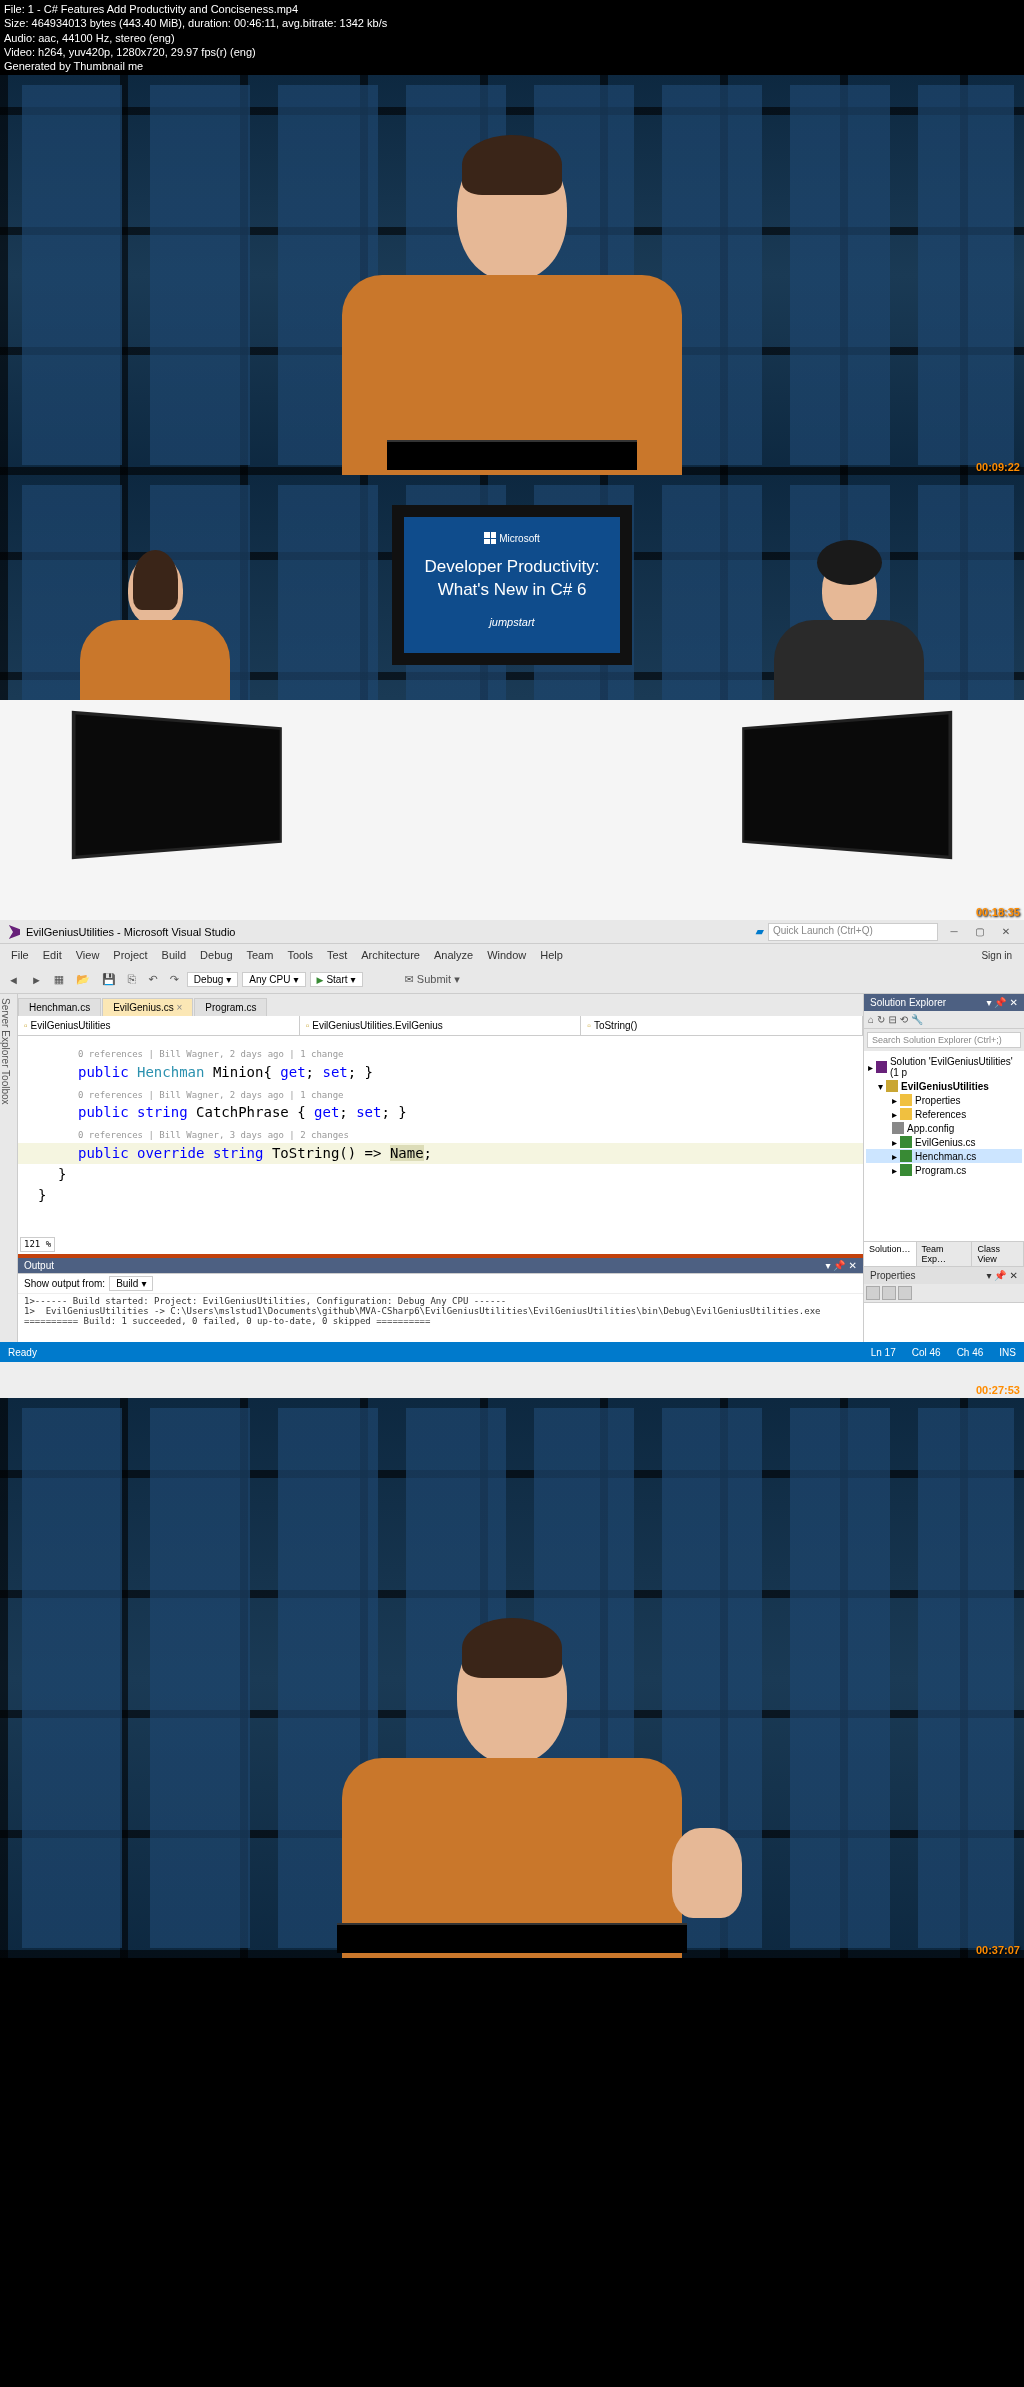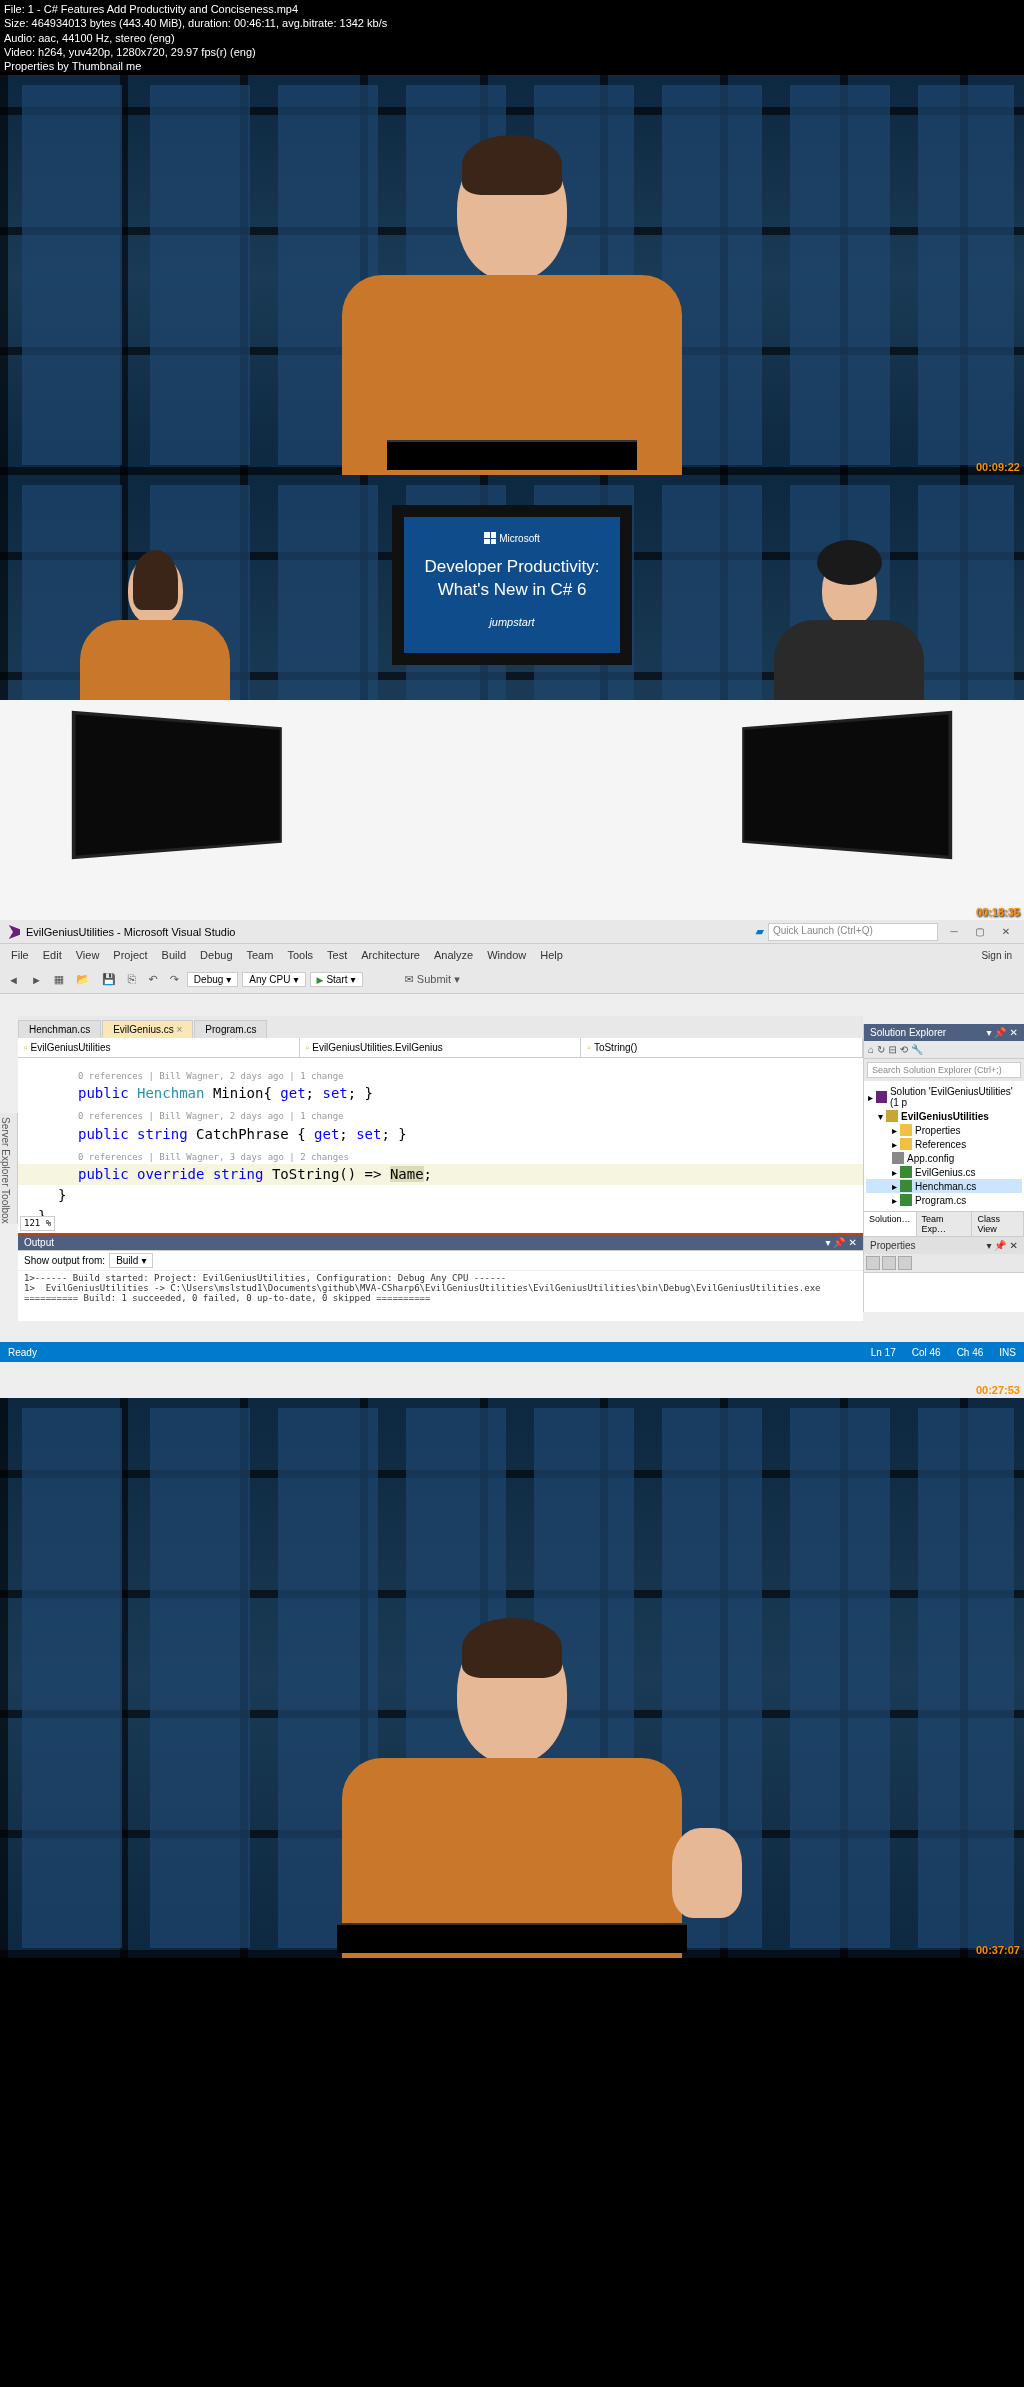--- a/index.html
+++ b/index.html
@@ -45,39 +45,39 @@
 .win-btn { width:24px; height:18px; display:flex; align-items:center; justify-content:center; color:#555; font-size:10px; }
 .vs-menubar { background:#e8e8e8; height:22px; display:flex; align-items:center; padding:0 4px; gap:2px; justify-content:space-between; }
 .menu-items { display:flex; }
 .menu-item { padding:2px 7px; font-size:11px; color:#333; }
 .signin { font-size:10px; color:#333; padding-right:8px; }
 .vs-toolbar { background:#e8e8e8; height:28px; display:flex; align-items:center; padding:0 4px; gap:4px; border-bottom:1px solid #ccc; }
 .tb-btn { padding:2px 4px; color:#555; font-size:11px; }
 .combo { border:1px solid #ccc; padding:1px 6px; font-size:10px; background:#fff; display:flex; align-items:center; gap:3px; }
 .start-btn { display:flex; align-items:center; gap:3px; padding:1px 6px; }
 .start-btn::before { content:"▶"; color:#388a34; font-size:9px; }
-.vs-body { display:flex; height:348px;align-items:center; }
+.vs-body { display:flex; height:348px; }
 .vs-left-strip { width:18px; background:#e8e8e8; writing-mode:vertical-lr; font-size:10px; padding-top:4px; color:#555; border-right:1px solid #ccc; }
 .vs-editor-area { flex:1; display:flex; flex-direction:column; background:#fff; }
 .doc-tabs { height:22px; background:#e8e8e8; display:flex; align-items:flex-end; }
 .doc-tab { padding:3px 10px; font-size:10px; background:#e0e0e0; border:1px solid #ccc; border-bottom:none; margin-right:1px; }
 .doc-tab.active { background:#fbe7b5; }
 .doc-tab.close::after { content:" ×"; color:#888; }
 .nav-bar { height:20px; display:flex; border-bottom:1px solid #ccc; }
 .nav-combo { flex:1; border-right:1px solid #ccc; padding:2px 6px; font-size:10px; display:flex; align-items:center; gap:3px; }
 .nav-combo::before { content:"▫"; color:#c9a633; }
 .code-area { flex:1; padding:6px 20px 6px 60px; font-family:Consolas,monospace; font-size:14px; line-height:1.5; position:relative; background:#fff; overflow:hidden; }
 .codelens { font-size:9px; color:#999; margin-left:0; margin-top:6px; }
 .code-line .kw { color:#0000ff; }
 .code-line .type { color:#2b91af; }
 .cursor-bg { background:#dcdcb8; }
 .closing { margin-left:-20px; }
 .closing2 { margin-left:-40px; }
 .zoom { position:absolute; bottom:2px; left:2px; font-size:9px; border:1px solid #ccc; padding:0 3px; background:#fff; }
-.output-panel { height:88px; background:#fff; border-top:2px solid #c2410c; display:flex; flex-direction:column; }
+.output-panel { height:88px; background:#fff; border-top:4px solid #c2410c; display:flex; flex-direction:column; }
 .output-header { background:#e8e8e8; padding:2px 6px; font-size:10px; border-bottom:1px solid #ccc; display:flex; justify-content:space-between; }
 .output-toolbar { padding:2px 6px; font-size:10px; display:flex; align-items:center; gap:4px; border-bottom:1px solid #eee; }
 .output-text { flex:1; padding:2px 6px; font-family:Consolas,monospace; font-size:9px; color:#333; white-space:pre; overflow:hidden; }
 .vs-right { width:161px; background:#e8e8e8; border-left:1px solid #ccc; display:flex; flex-direction:column; }
 .panel-header { background:#4d6082; color:#fff; padding:3px 6px; font-size:10px; display:flex; justify-content:space-between; align-items:center; }
 .sln-toolbar { padding:3px 4px; display:flex; gap:3px; border-bottom:1px solid #ccc; font-size:10px; color:#555; }
 .sln-search { margin:3px; border:1px solid #ccc; padding:2px 4px; font-size:9px; background:#fff; color:#888; }
 .tree { flex:1; padding:4px 2px; font-size:10px; background:#fff; overflow:hidden; }
 .tree-item { padding:1px 2px; display:flex; align-items:center; gap:3px; }
 .tree-item.l1 { padding-left:12px; }
@@ -103,21 +103,21 @@
 .hand { position:absolute; width:70px; height:90px; background:#e6b896; border-radius:40% 40% 30% 30%; }
 </style>
 </head>
 <body>
 
 <div class="metadata">
   <div>File: 1 - C# Features Add Productivity and Conciseness.mp4</div>
   <div>Size: 464934013 bytes (443.40 MiB), duration: 00:46:11, avg.bitrate: 1342 kb/s</div>
   <div>Audio: aac, 44100 Hz, stereo (eng)</div>
   <div>Video: h264, yuv420p, 1280x720, 29.97 fps(r) (eng)</div>
-  <div>Properties by Thumbnail me</div>
+  <div>Generated by Thumbnail me</div>
 </div>
 
 <div class="studio-panel panel1">
   <div class="studio-grid"></div>
   <div class="presenter">
     <div class="head">
         <div class="hair"></div>
       </div>
     <div class="shirt"></div>
   </div>

